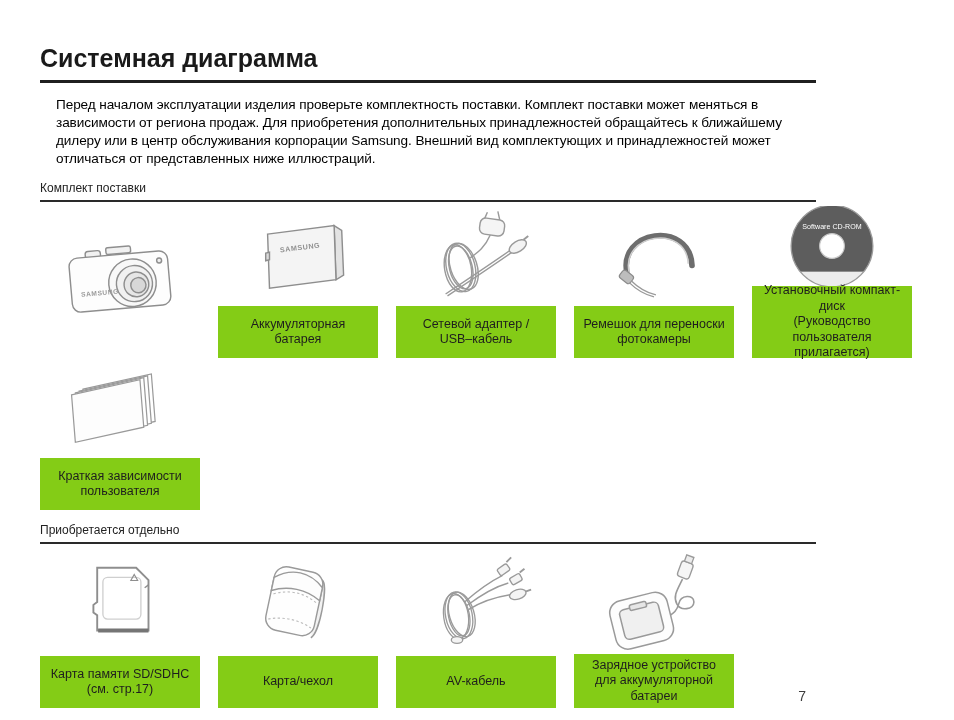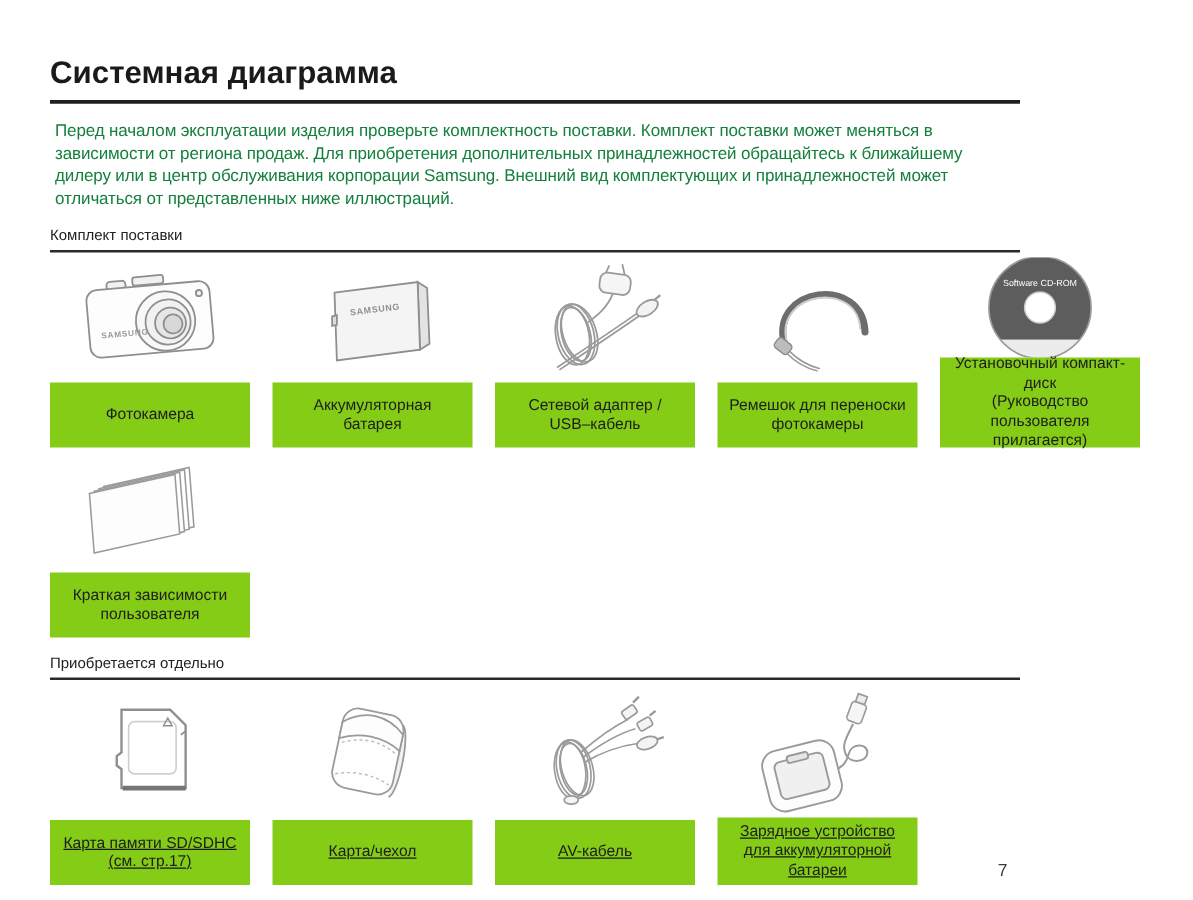--- a/index.html
+++ b/index.html
@@ -8,32 +8,32 @@
     font-family:"Liberation Sans", sans-serif;color:#1a1a1a;
     -webkit-font-smoothing:antialiased;
   }
   .page{box-sizing:border-box;width:856px;height:720px;padding:44px 40px 0 40px;position:relative;}
 
   .doc-title{
     font-size:25px;font-weight:bold;letter-spacing:0;
     margin:0;padding-bottom:7px;border-bottom:3px solid #1f1f1f;
   }
   .intro{
-    margin:13px 0 0 4px;font-size:13.6px;line-height:18px;color:#15803d;
+    margin:13px 0 0 16px;font-size:13.6px;line-height:18px;color:#000000;
     letter-spacing:-0.1px;
   }
   .section-heading{
     font-size:12px;font-weight:400;color:#222;
     margin:13px 0 0 0;padding-bottom:5px;border-bottom:2px solid #2a2a2a;
   }
 
   .row{display:flex;gap:18px;margin-top:4px;}
   .row.r1{height:152px;}
   .row.r2{height:146px;margin-top:6px;}
-  .row.r3{height:160px;text-decoration:underline;}
+  .row.r3{height:160px;}
   .cell{
     width:160px;flex:0 0 160px;display:flex;flex-direction:column;
     justify-content:flex-end;align-items:stretch;min-height:0;
   }
   .art{
     flex:1 1 auto;min-height:0;display:flex;align-items:center;justify-content:center;
     overflow:hidden;
   }
   .label-box{
     background:#84cc16;min-height:52px;box-sizing:border-box;
@@ -68,21 +68,20 @@
             <rect x="28" y="21" width="104" height="57" rx="9"></rect>
             <circle cx="123" cy="31" r="2.6" fill="#efefef"></circle>
             <circle cx="93" cy="52" r="25" fill="#f8f8f8"></circle>
             <circle cx="95" cy="53" r="19" fill="#f1f1f1"></circle>
             <circle cx="97" cy="54" r="13" fill="#e6e6e6"></circle>
             <circle cx="99" cy="55" r="8" fill="#d8d8d8"></circle>
           </g>
           <text transform="rotate(-5 80 50)" x="38" y="62" font-size="7" font-weight="bold" fill="#9a9a9a" letter-spacing="0.6">SAMSUNG</text>
         </svg>
       </div>
-      <div class="label-box">Фотокамера</div>
     </div>
 
     <div class="cell">
       <div class="art">
         <svg width="152" height="96" viewBox="0 0 160 100">
           <g stroke="#8e8e8e" stroke-width="1.5">
             <path d="M118 18 L126 23 L128 70 L120 75 Z" fill="#e3e3e3"></path>
             <path d="M48 27 L118 18 L120 75 L50 84 Z" fill="#f4f4f4"></path>
             <path d="M46 47 L50 46 L50 54 L46 55 Z" fill="#dcdcdc"></path>
           </g>

